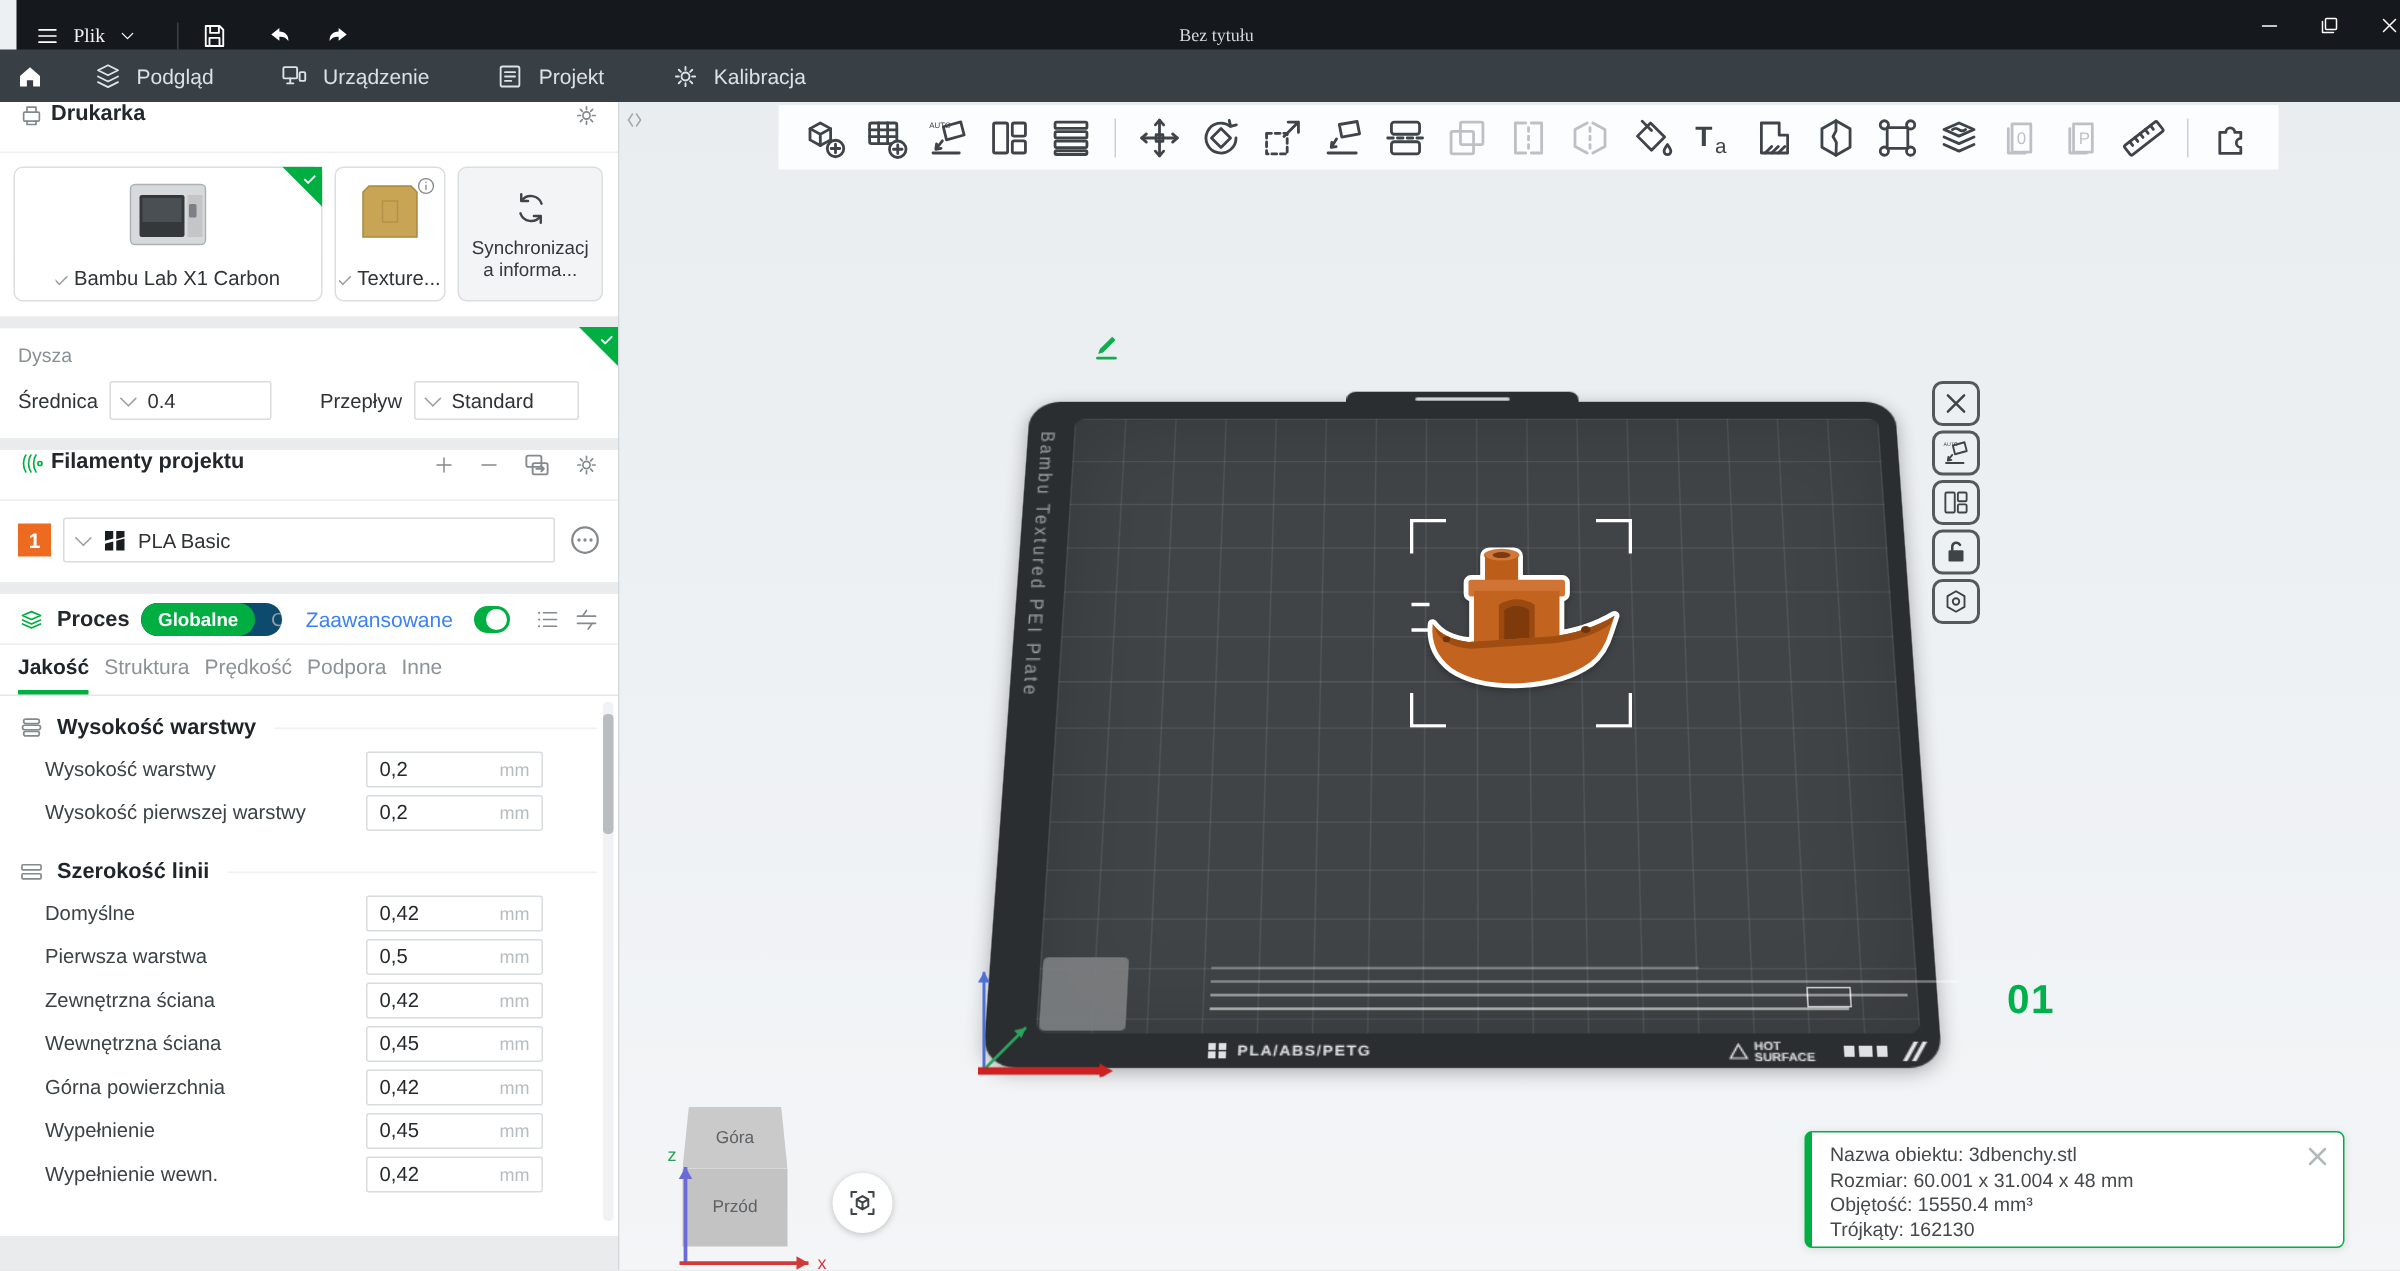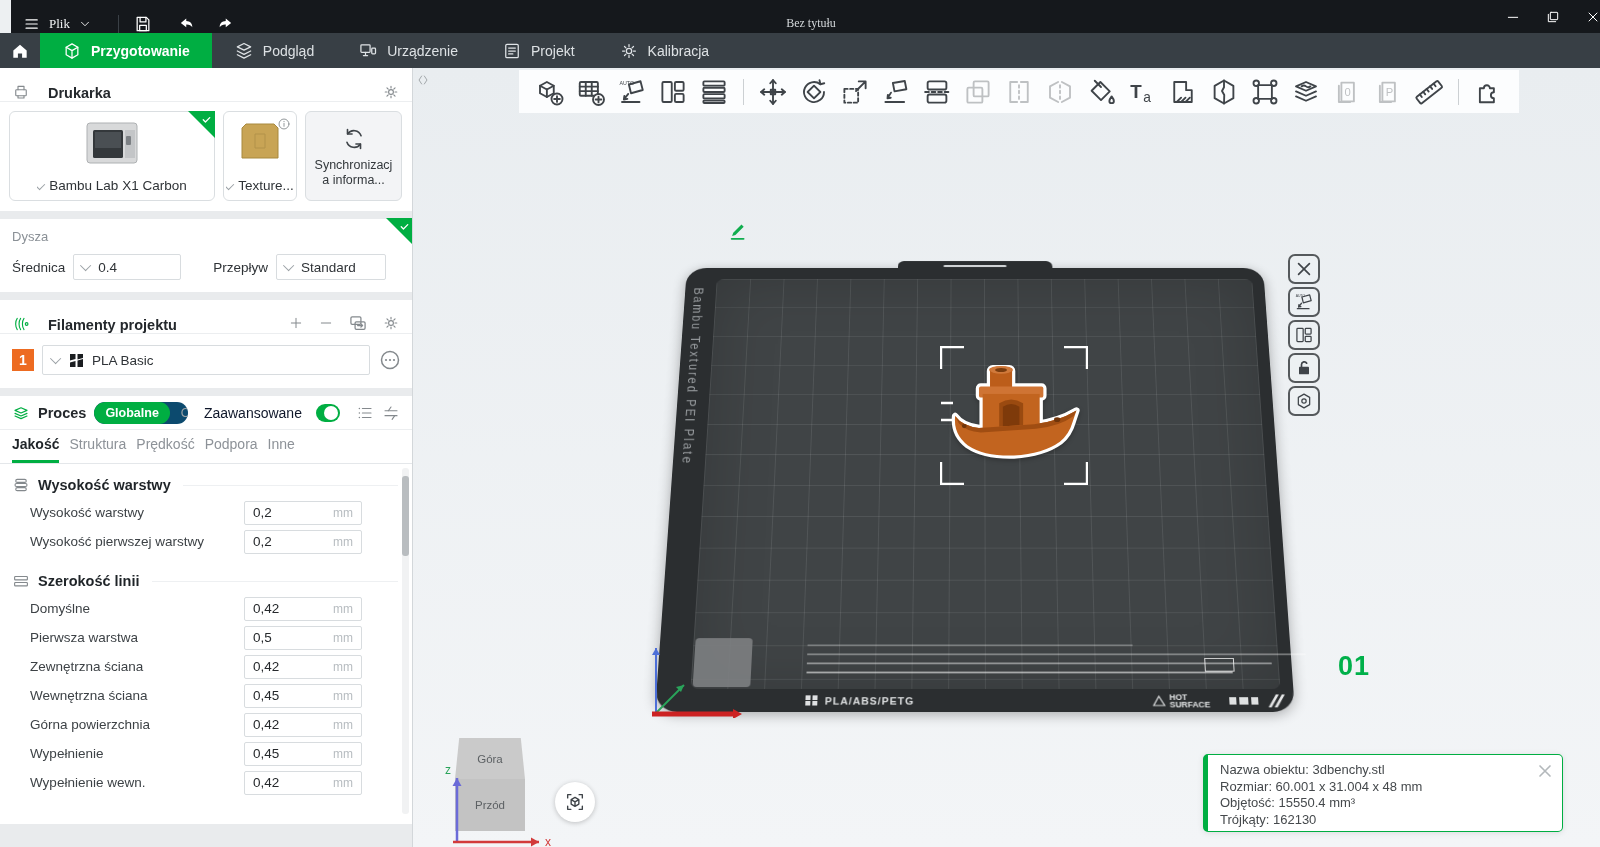--- a/index.html
+++ b/index.html
@@ -37,21 +37,21 @@
   .split-btn{display:flex;align-items:center;height:27px;}
   .split-btn .chev-part{width:36px;height:27px;background:#00ae42;border-radius:14px 0 0 14px;display:flex;align-items:center;justify-content:center;margin-right:2px;}
   .split-btn .main-part{height:27px;padding:0 24px;border-radius:0 14px 14px 0;display:flex;align-items:center;font-size:13.5px;}
   .split-btn.green .main-part{background:#00ae42;color:#fff;}
   .split-btn.disabled .main-part{background:#9aa1a7;color:#ccd1d5;}
 
   
   .sidebar{position:absolute;left:0;top:68px;width:413px;height:779px;background:#e9ebed;border-right:1px solid #d3d7da;overflow:hidden;}
   .panel{background:#fff;}
   .sec-gap{height:8px;background:#e9ebed;}
-  .sec-head{height:34px;display:flex;align-items:flex-end;padding:0 12px;gap:18px;background:#fff;border-bottom:1px solid #eceef0;}
+  .sec-head{height:34px;display:flex;align-items:flex-start;padding:0 12px;gap:4px;background:#fff;border-bottom:1px solid #eceef0;}
   .sec-title{font-weight:bold;font-size:14.5px;color:#24282c;flex:1;}
   .head-icons{display:flex;align-items:center;gap:14px;}
 
   .cards{display:flex;gap:8px;padding:9px 9px 10px 9px;background:#fff;}
   .card{position:relative;border:1px solid #dadee1;border-radius:6px;background:#fff;display:flex;flex-direction:column;align-items:center;justify-content:space-between;padding:8px 4px 7px;height:90px;}
   .card.printer{width:206px;}
   .card.plate{width:74px;}
   .card.sync{width:97px;background:#f3f4f6;justify-content:center;gap:6px;text-align:center;}
   .card-label{display:flex;align-items:center;gap:4px;font-size:13.5px;color:#2f3337;white-space:nowrap;overflow:hidden;}
   .sync-label{font-size:12.5px;color:#33383c;line-height:15px;word-break:break-all;padding:0 2px;}
@@ -68,21 +68,21 @@
 
   .filament-row{display:flex;align-items:center;gap:8px;padding:11px 10px 13px 12px;background:#fff;}
   .slot-badge{width:22px;height:22px;background:#ed6b21;color:#fff;font-weight:bold;font-size:14px;display:flex;align-items:center;justify-content:center;}
   .filament-select{flex:1;height:30px;border:1px solid #d8dcdf;border-radius:2px;display:flex;align-items:center;gap:8px;padding:0 10px;font-size:13.5px;}
   .ellipsis-btn{width:24px;height:24px;}
 
   .process-head{height:34px;display:flex;align-items:center;gap:8px;padding:0 12px;background:#fff;border-bottom:1px solid #eceef0;}
   .scope-pill{display:flex;background:#0c4a6e;border-radius:12px;overflow:hidden;height:22px;align-items:center;}
   .scope-opt{padding:0 11px;font-size:12.5px;color:#9aa1a6;height:22px;display:flex;align-items:center;}
   .scope-opt.active{background:#00ae42;color:#fff;border-radius:12px;font-weight:bold;}
-  .adv-label{font-size:14px;color:#0f172a;margin-left:8px;}
+  .adv-label{font-size:14px;color:#3b82f6;margin-left:8px;}
   .toggle{width:36px;height:18px;border-radius:9px;background:#00ae42;position:relative;margin-left:6px;}
   .toggle::after{content:"";position:absolute;right:2px;top:2px;width:14px;height:14px;border-radius:50%;background:#fff;}
 
   .preset-row{display:flex;align-items:center;gap:12px;padding:9px 12px 7px 40px;background:#fff;}
   .preset-box{flex:1;height:26px;border:1px solid #d8dcdf;border-radius:2px;display:flex;align-items:center;gap:8px;padding:0 9px;font-size:13.5px;color:#2f3337;white-space:nowrap;}
 
   .ptabs{display:flex;gap:10px;padding:6px 12px 0;background:#fff;border-bottom:1px solid #e4e7ea;}
   .ptab{font-size:14px;color:#8d9298;padding-bottom:8px;border-bottom:3px solid transparent;}
   .ptab.active{color:#1f2428;font-weight:bold;border-bottom-color:#00ae42;}
 
@@ -228,29 +228,20 @@
 
   <div class="tabbar">
     <div class="home-btn">
       <span class="ic s20 white">
           <svg viewBox="0 0 24 24">
             <path d="M4 11.5 12 4.5l8 7V20h-5.5v-5h-5v5H4z" fill="#fff" stroke="none"></path>
           </svg>
         </span>
     </div>
     <div class="tabs" id="main-tabs">
-        <div class="tab active">
-          <span class="ic s20 white">
-            <svg viewBox="0 0 24 24">
-              <path d="M12 3.5l7 4v9l-7 4-7-4v-9z"></path>
-              <path d="M12 11.5v9M5 7.5l7 4 7-4"></path>
-            </svg>
-          </span>
-          <span>Przygotowanie</span>
-        </div>
         <div class="tab">
           <span class="ic s20 light">
             <svg viewBox="0 0 24 24">
               <path d="M12 3l8 4-8 4-8-4z"></path>
               <path d="M4 12l8 4 8-4M4 16.5l8 4 8-4"></path>
             </svg>
           </span>
           <span>Podgląd</span>
         </div>
         <div class="tab">

